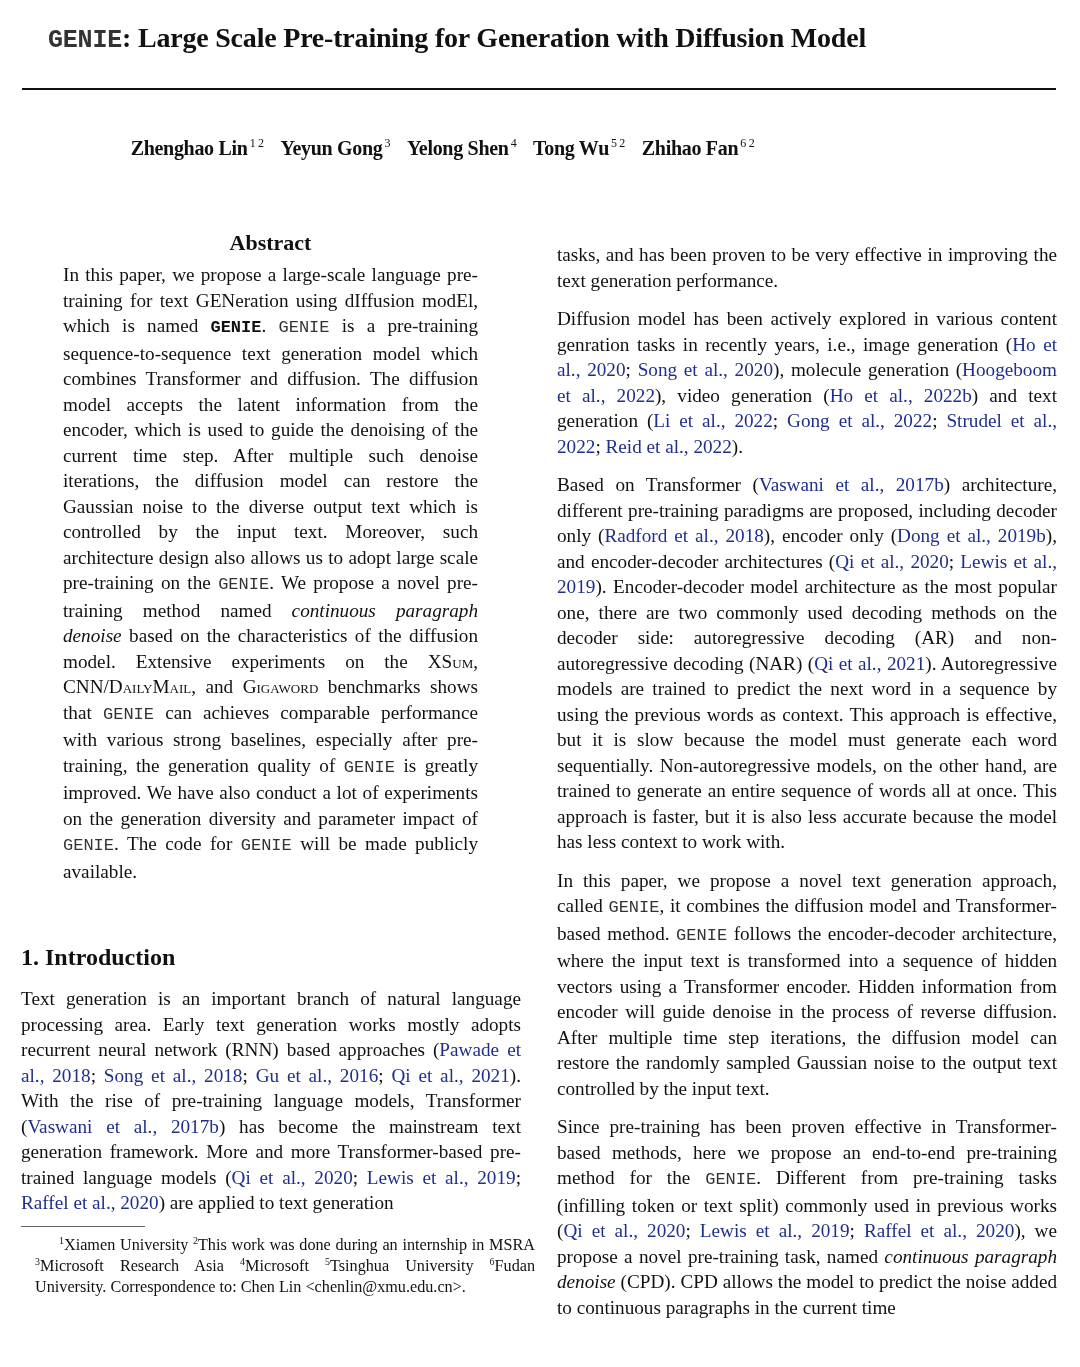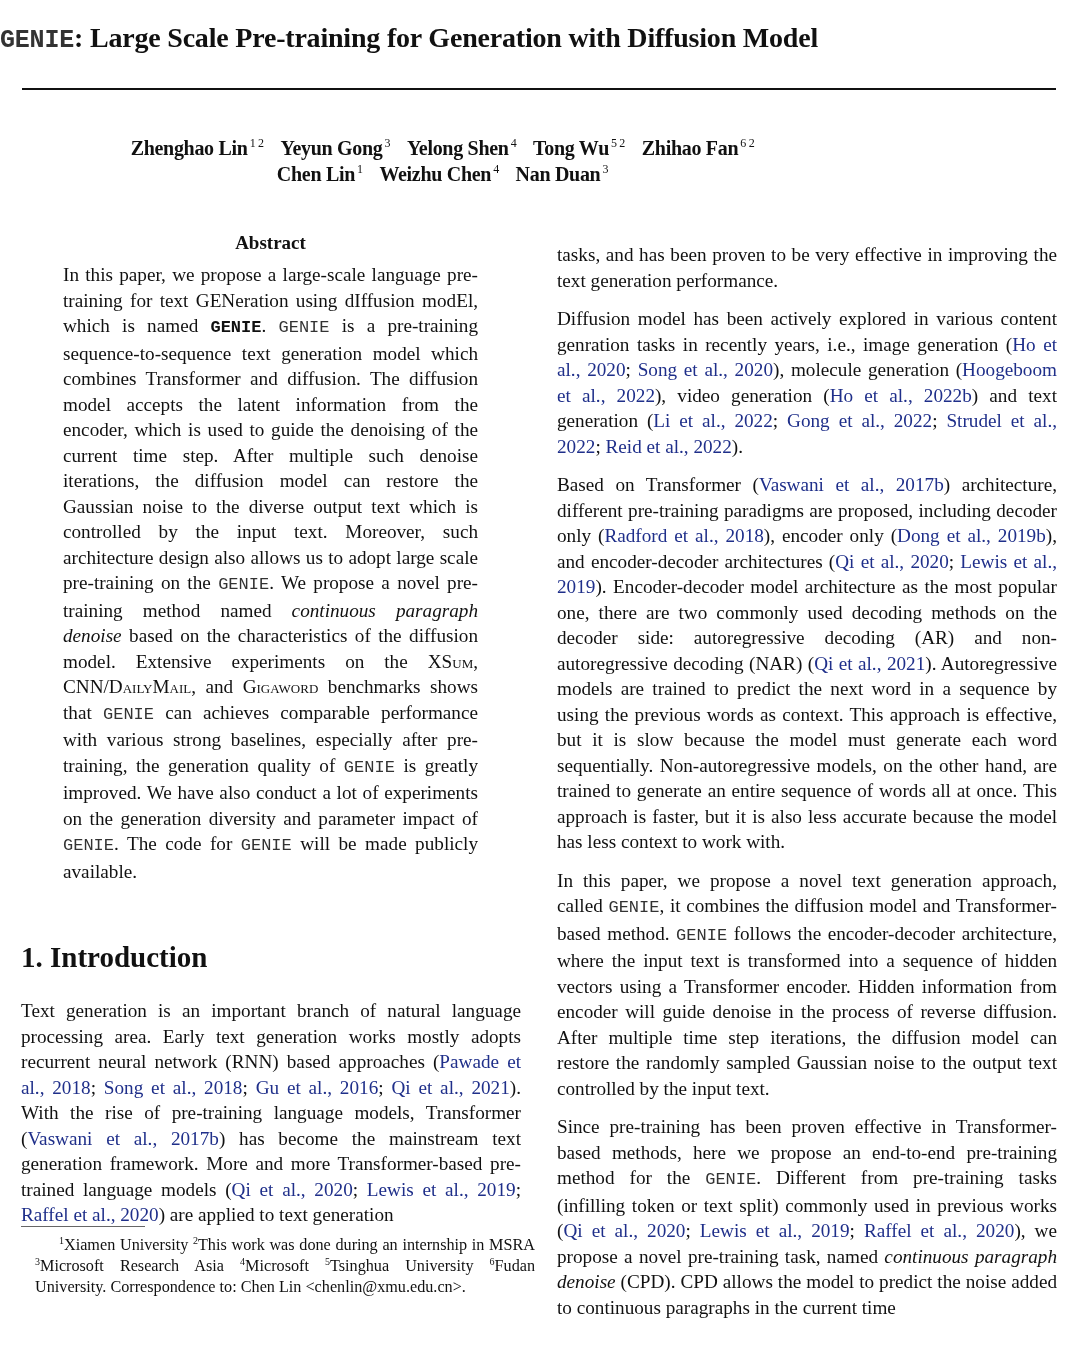--- a/index.html
+++ b/index.html
@@ -3,41 +3,41 @@
 <meta charset="utf-8">
 <style>
   html, body { margin: 0; padding: 0; background: #ffffff; }
   body {
     width: 1080px; height: 1367px; overflow: hidden; position: relative;
     font-family: "Liberation Serif", "DejaVu Serif", serif;
     color: #111111;
   }
   .title {
     position: absolute; left: 0; top: 22px; width: 914px;
-    font-weight: bold; font-size: 28px; letter-spacing: -0.2px;
+    text-align: center; font-weight: bold; font-size: 28px; letter-spacing: -0.2px;
   }
   .title .mono { font-family: "Liberation Mono", "DejaVu Sans Mono", monospace; font-weight: bold; font-size: 25px; }
   .rule {
     position: absolute; left: 22px; top: 88px; width: 1034px; height: 0;
     border-top: 2px solid #111111;
   }
   .authors {
     position: absolute; left: 0; top: 135px; width: 885px; text-align: center;
     font-weight: bold; font-size: 20px; line-height: 26px; letter-spacing: -0.3px;
   }
   .author { margin: 0 6px; white-space: nowrap; }
   .author sup { font-weight: normal; font-size: 12px; margin-left: 2px; vertical-align: 8px; line-height: 0; }
 
   .col { position: absolute; font-size: 19.2px; line-height: 25.5px; }
   .col-left-abs { left: 63px; top: 230px; width: 415px; }
   .col-left-intro { left: 21px; top: 940px; width: 500px; }
   .col-right { left: 557px; top: 232px; width: 500px; margin-top: 10px; }
 
-  .abstract-heading { text-align: center; font-weight: bold; font-size: 19px; margin: 0 0 6px 0; line-height: 26px; }
-  .section-heading { font-weight: bold; font-size: 29px; margin: 0 0 24px 0; line-height: 34px; }
+  .abstract-heading { text-align: center; font-weight: bold; font-size: 22px; margin: 0 0 6px 0; line-height: 26px; }
+  .section-heading { font-weight: bold; font-size: 24px; margin: 0 0 12px 0; line-height: 34px; }
 
   p.para { margin: 0; text-align: justify; hyphens: none; }
   .col-right p.para { margin-bottom: 13px; }
 
   .cite { color: #1f2f8a; text-decoration: none; cursor: pointer; }
   .mono { font-family: "Liberation Mono", "DejaVu Sans Mono", monospace; font-size: 17px; color: #333333; }
   .mono-bold { font-family: "Liberation Mono", "DejaVu Sans Mono", monospace; font-size: 17px; font-weight: bold; }
   .sc { font-variant: small-caps; font-family: Liberation Serif, serif; }
   .b { font-weight: normal; }
   .i { font-style: italic; }
@@ -61,25 +61,20 @@
   <div class="rule"></div>
 
   <div class="authors">
     <div>
       <span class="author"><span>Zhenghao Lin</span><sup>1 2</sup></span>
       <span class="author"><span>Yeyun Gong</span><sup>3</sup></span>
       <span class="author"><span>Yelong Shen</span><sup>4</sup></span>
       <span class="author"><span>Tong Wu</span><sup>5 2</sup></span>
       <span class="author"><span>Zhihao Fan</span><sup>6 2</sup></span>
     </div>
-    <div>
-      <span class="author"><span>Chen Lin</span><sup>1</sup></span>
-      <span class="author"><span>Weizhu Chen</span><sup>4</sup></span>
-      <span class="author"><span>Nan Duan</span><sup>3</sup></span>
-    </div>
   </div>
 
   <div class="col col-left-abs">
     <div class="abstract-heading">Abstract</div>
     <p class="para">In this paper, we propose a large-scale language pre-training for text <span class="b">GEN</span>eration using d<span class="b">I</span>ffusion mod<span class="b">E</span>l, which is named <span class="mono-bold">GENIE</span>. <span class="mono">GENIE</span> is a pre-training sequence-to-sequence text generation model which combines Transformer and diffusion. The diffusion model accepts the latent information from the encoder, which is used to guide the denoising of the current time step. After multiple such denoise iterations, the diffusion model can restore the Gaussian noise to the diverse output text which is controlled by the input text. Moreover, such architecture design also allows us to adopt large scale pre-training on the <span class="mono">GENIE</span>. We propose a novel pre-training method named <span class="i">continuous paragraph denoise</span> based on the characteristics of the diffusion model. Extensive experiments on the <span class="sc">XSum</span>, <span class="sc">CNN/DailyMail</span>, and <span class="sc">Gigaword</span> benchmarks shows that <span class="mono">GENIE</span> can achieves comparable performance with various strong baselines, especially after pre-training, the generation quality of <span class="mono">GENIE</span> is greatly improved. We have also conduct a lot of experiments on the generation diversity and parameter impact of <span class="mono">GENIE</span>. The code for <span class="mono">GENIE</span> will be made publicly available.</p>
   </div>
 
   <div class="col col-left-intro">
     <div class="section-heading">1. Introduction</div>
     <p class="para">Text generation is an important branch of natural language processing area. Early text generation works mostly adopts recurrent neural network (RNN) based approaches (<a class="cite">Pawade et al., 2018</a>; <a class="cite">Song et al., 2018</a>; <a class="cite">Gu et al., 2016</a>; <a class="cite">Qi et al., 2021</a>). With the rise of pre-training language models, Transformer (<a class="cite">Vaswani et al., 2017b</a>) has become the mainstream text generation framework.  More and more Transformer-based pre-trained language models (<a class="cite">Qi et al., 2020</a>; <a class="cite">Lewis et al., 2019</a>; <a class="cite">Raffel et al., 2020</a>) are applied to text generation</p>

